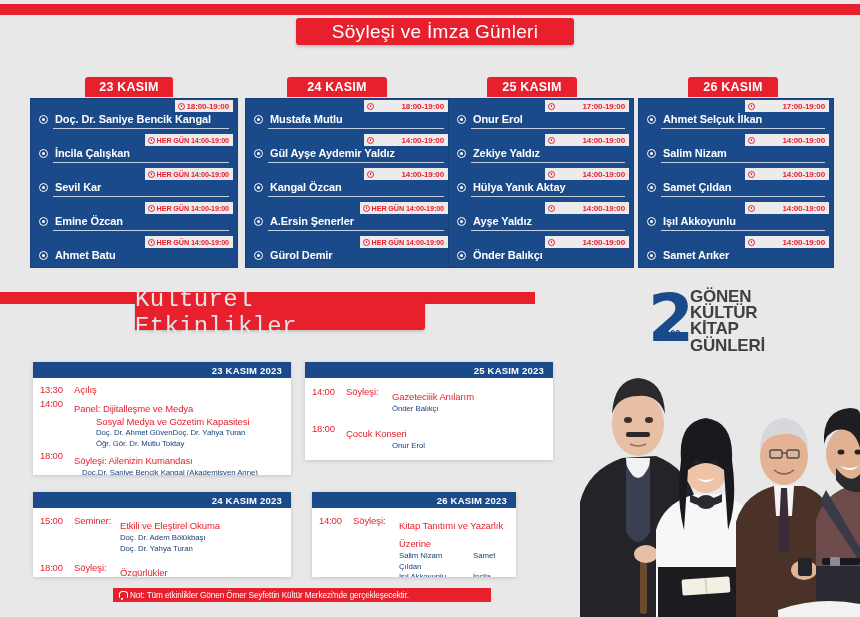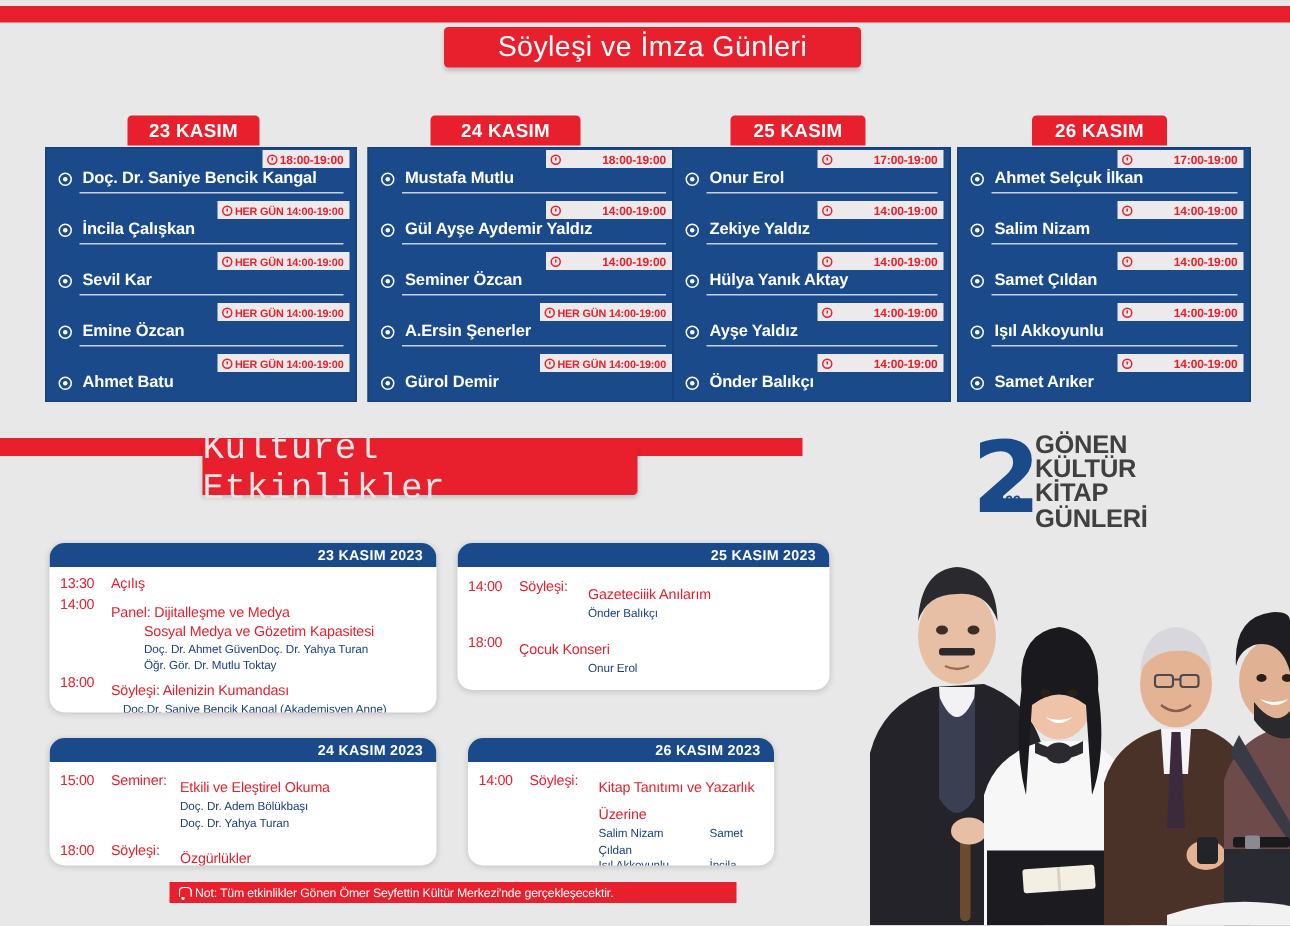--- a/index.html
+++ b/index.html
@@ -143,21 +143,21 @@
     color: #e5e5e5;
     font-size: 24px;
     letter-spacing: .3px;
     font-family: Liberation Mono, monospace;
   }
 
   
   .ev-card {
     position: absolute;
     background: #ffffff;
-    border-radius: 10px;
+    border-radius: 0;
     box-shadow: 0 1px 4px rgba(0,0,0,.16);
     overflow: hidden;
   }
   .ev-head {
     height: 16px;
     background: #1a4a8a;
     color: #ffffff;
     font-size: 9.5px;
     font-weight: bold;
     display: flex; align-items: center; justify-content: flex-end;
@@ -368,21 +368,21 @@
       </div>
     <div class="rule"></div>
   </div>
   <div class="sign-row">
     <div class="time-chip" style="width:84px;">
         <span class="clock"></span>
         <span style="margin-left:auto">14:00-19:00</span>
       </div>
     <div class="name-line">
         <span class="bullet"></span>
-        <span class="pname">Seminer Özcan</span>
+        <span class="pname">Kangal Özcan</span>
       </div>
     <div class="rule"></div>
   </div>
   <div class="sign-row">
     <div class="time-chip wide">
         <span class="clock"></span>
         <span>HER GÜN 14:00-19:00</span>
       </div>
     <div class="name-line">
         <span class="bullet"></span>

